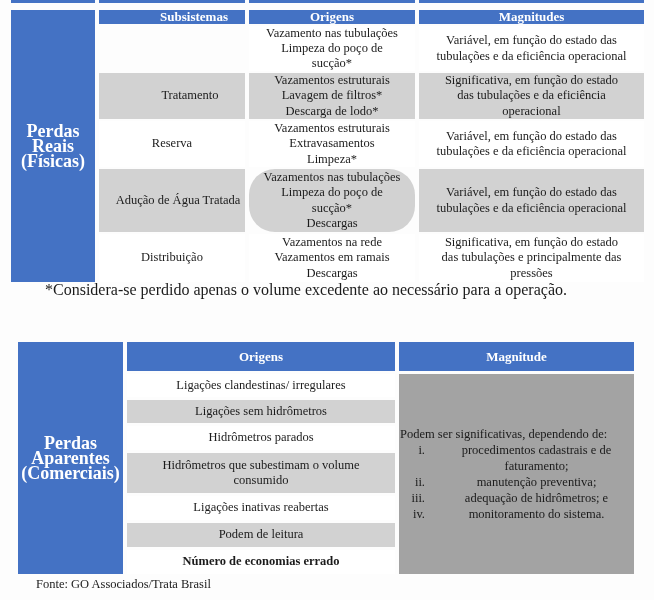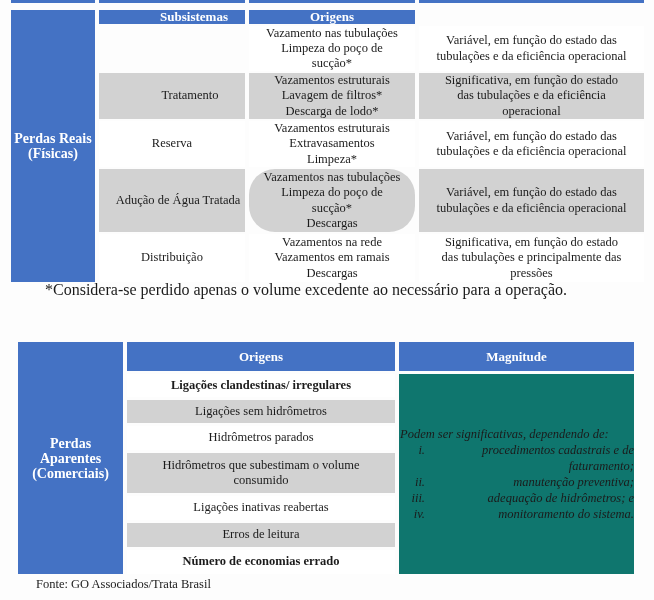--- a/index.html
+++ b/index.html
@@ -25,21 +25,21 @@
     font-size:12.5px; line-height:15.3px;
   }
   .hdr {
     background:var(--header_blue, #4472C4);
     color:var(--header_text, #ffffff);
     font-weight:bold; font-size:13px; line-height:14px;
   }
   .rowlabel {
     background:var(--header_blue, #4472C4);
     color:var(--header_text, #ffffff);
-    font-weight:bold; font-size:14px; line-height:15px;
+    font-weight:bold; font-size:18px; line-height:15px;
   }
   .bg-w { background:#ffffff; }
   .bg-g { background:var(--row_gray, #D2D2D2); }
   .t1-left { grid-column:1; grid-row:1 / 7; }
 
   #footnote1 {
     position:absolute; left:45px; top:282px;
     font-size:16px; line-height:16px;
   }
 
@@ -50,30 +50,30 @@
     grid-template-columns:105px 268px 235px;
     grid-template-rows:29px 23px 23px 24px 40px 24px 24px 24px;
     gap:3px 4px;
   }
   .t2-left { grid-column:1; grid-row:1 / 9; }
   .t2-h-origens { grid-column:2; grid-row:1; }
   .t2-h-mag    { grid-column:3; grid-row:1; }
   .t2-mag-body {
     grid-column:3; grid-row:2 / 9;
     display:flex; flex-direction:column; justify-content:center;
-    background:#0f766e;
-    font-size:12.5px; line-height:16px; text-align:left;font-style:italic;
+    background:#a3a3a3;
+    font-size:12.5px; line-height:16px; text-align:left;
   }
   .mag-intro { margin:0 0 0 1px; }
   .mag-list {
     display:grid; grid-template-columns:26px 1fr;
     column-gap:14px;
   }
   .mag-num { text-align:right; }
-  .mag-txt { text-align:right; }
+  .mag-txt { text-align:center; }
 
   #source-note {
     position:absolute; left:36px; top:577px;
     font-size:12.5px;
   }
 </style>
 </head>
 <body>
 
 <div id="stage">
@@ -82,20 +82,21 @@
   <div class="sliver" style="left:99px;  width:146px;"></div>
   <div class="sliver" style="left:249px; width:166px;"></div>
   <div class="sliver" style="left:419px; width:225px;"></div>
 
   <div id="table1">
     <div class="cell rowlabel t1-left">Perdas Reais
 (Físicas)</div>
 
     <div class="cell hdr" style="grid-column:2; grid-row:1;padding-left:44px;">Subsistemas</div>
     <div class="cell hdr" style="grid-column:3; grid-row:1;">Origens</div>
+    <div class="cell hdr" style="grid-column:4; grid-row:1;">Magnitudes</div>
 
     <div class="cell bg-w" style="grid-column:3; grid-row:2;">Vazamento nas tubulações
 Limpeza do poço de
 sucção*</div>
     <div class="cell bg-w" style="grid-column:4; grid-row:2;">Variável, em função do estado das
 tubulações e da eficiência operacional</div>
 
     <div class="cell bg-g" style="grid-column:2; grid-row:3;padding-left:36px;">Tratamento</div>
     <div class="cell bg-g" style="grid-column:3; grid-row:3;">Vazamentos estruturais
 Lavagem de filtros*
@@ -131,27 +132,27 @@
   <div id="footnote1">*Considera-se perdido apenas o volume excedente ao necessário para a operação.</div>
 
   <div id="table2">
     <div class="cell rowlabel t2-left">Perdas
 Aparentes
 (Comerciais)</div>
 
     <div class="cell hdr t2-h-origens">Origens</div>
     <div class="cell hdr t2-h-mag">Magnitude</div>
 
-    <div class="cell bg-w" style="grid-column:2; grid-row:2;font-weight:bold;">Ligações clandestinas/ irregulares</div>
+    <div class="cell bg-w" style="grid-column:2; grid-row:2;">Ligações clandestinas/ irregulares</div>
     <div class="cell bg-g" style="grid-column:2; grid-row:3;">Ligações sem hidrômetros</div>
     <div class="cell bg-w" style="grid-column:2; grid-row:4;">Hidrômetros parados</div>
     <div class="cell bg-g" style="grid-column:2; grid-row:5;">Hidrômetros que subestimam o volume
 consumido</div>
     <div class="cell bg-w" style="grid-column:2; grid-row:6;">Ligações inativas reabertas</div>
-    <div class="cell bg-g" style="grid-column:2; grid-row:7;">Erros de leitura</div>
+    <div class="cell bg-g" style="grid-column:2; grid-row:7;">Podem de leitura</div>
     <div class="cell bg-w" style="grid-column:2; grid-row:8;font-weight:bold;">Número de economias errado</div>
 
     <div class="t2-mag-body">
       <div class="mag-intro">Podem ser significativas, dependendo de:</div>
       <div class="mag-list">
         <span class="mag-num">i.</span>
         <span class="mag-txt">procedimentos cadastrais e de faturamento;</span>
         <span class="mag-num">ii.</span>
         <span class="mag-txt">manutenção preventiva;</span>
         <span class="mag-num">iii.</span>

